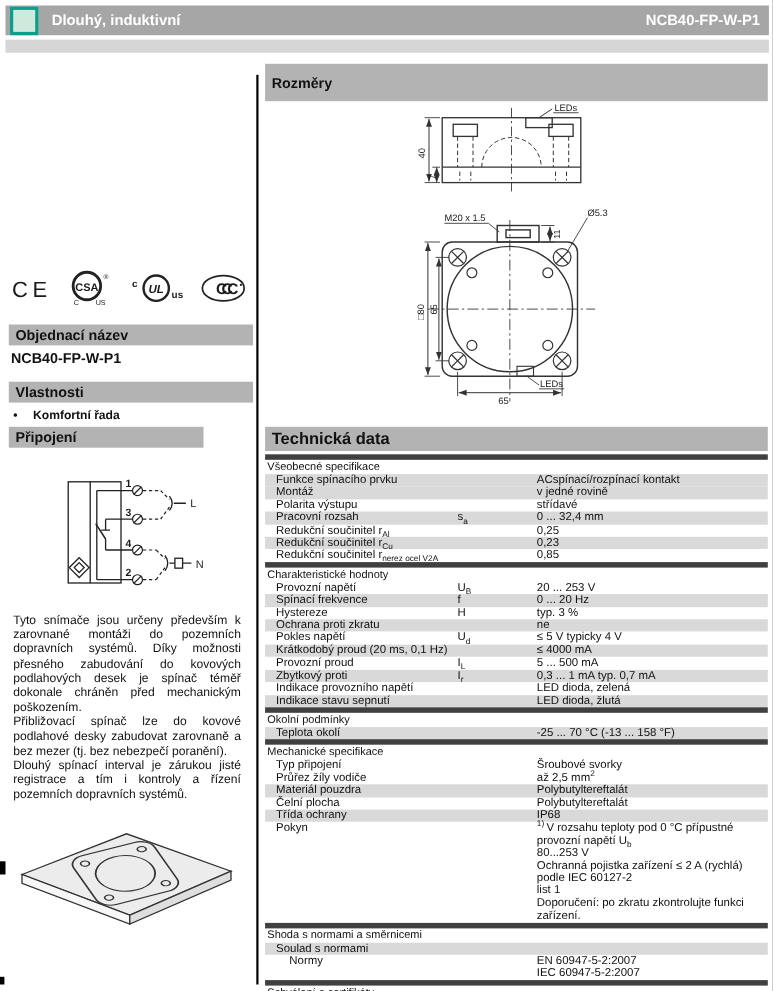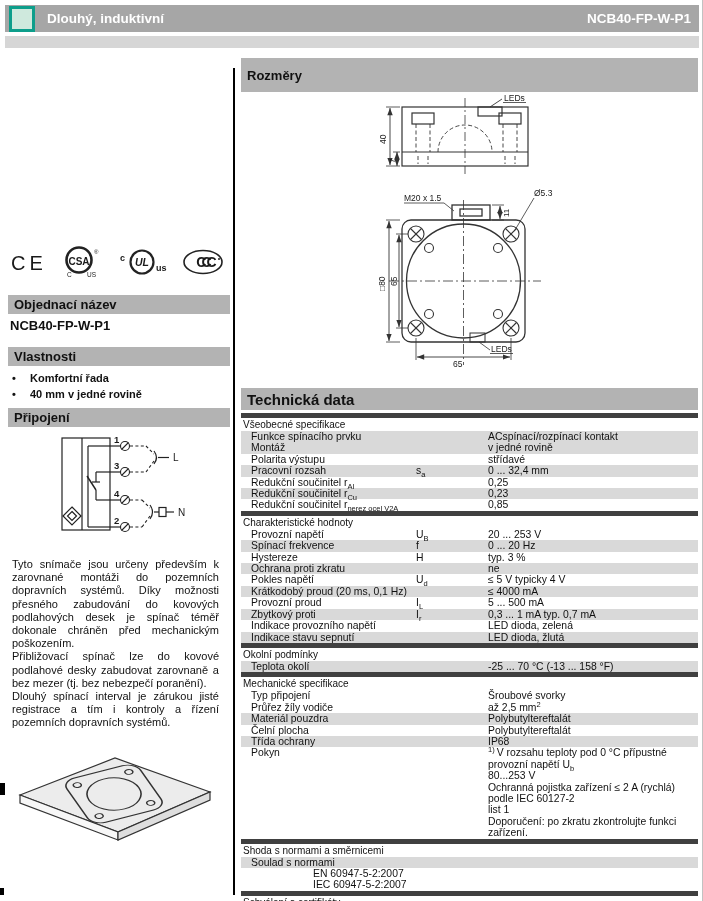--- a/index.html
+++ b/index.html
@@ -95,21 +95,21 @@
       <li>
         <span class="blt">•</span>
         <span>Komfortní řada</span>
       </li>
       <li>
         <span class="blt">•</span>
         <span>40 mm v jedné rovině</span>
       </li>
     </ul>
 
-  <div class="sbar" style="left:8px;top:408px;width:222px;height:19px;">
+  <div class="sbar" style="left:8px;top:388px;width:177px;height:19px;">
     <span>Připojení</span>
   </div>
 
   <svg class="dsvg" style="left:8px;top:428px;" width="220" height="128">
     <g fill="none" stroke="#222" stroke-width="1.2">
       <rect x="54" y="10" width="48" height="92"></rect>
       <line x1="74" y1="10" x2="74" y2="102"></line>
 
       <line x1="80" y1="18" x2="112" y2="18"></line>
       <line x1="88" y1="44" x2="112" y2="44"></line>
@@ -477,20 +477,21 @@
           <div>Doporučení: po zkratu zkontrolujte funkci zařízení.</div>
         </div>
       </div>
       <div class="t-sec">Shoda s normami a směrnicemi</div>
       <div class="t-row shaded">
         <div class="t-label">Soulad s normami</div>
         <div class="t-sym"></div>
         <div class="t-val"></div>
       </div>
       <div class="t-row ind2">
+        <div class="t-label">Normy</div>
         <div class="t-sym"></div>
         <div class="t-val">
           <div>EN 60947-5-2:2007</div>
           <div>IEC 60947-5-2:2007</div>
         </div>
       </div>
       <div class="t-sec">Schválení a certifikáty</div>
       <div class="t-row shaded">
         <div class="t-label">Schválení UL</div>
         <div class="t-sym"></div>

